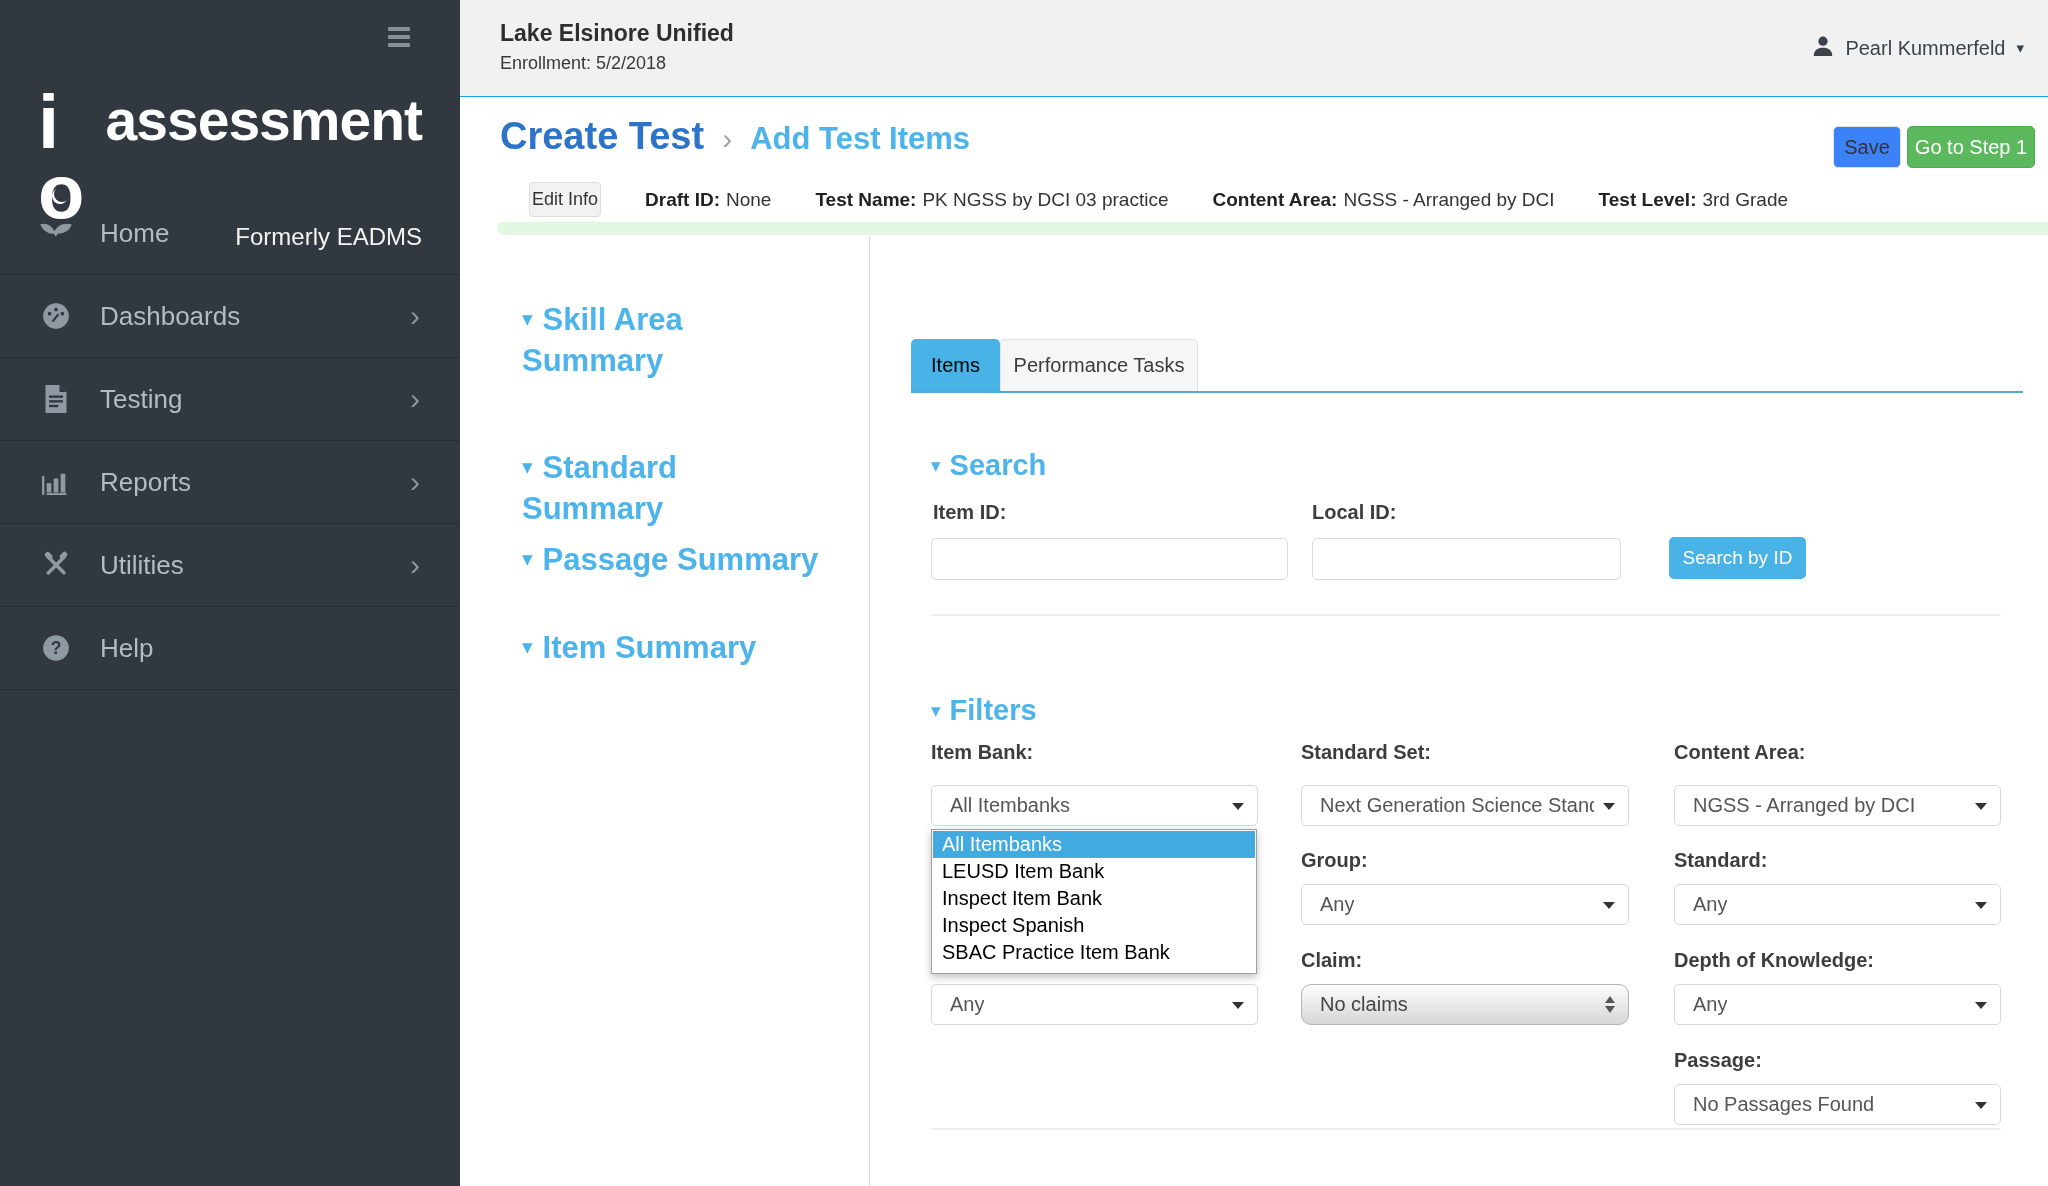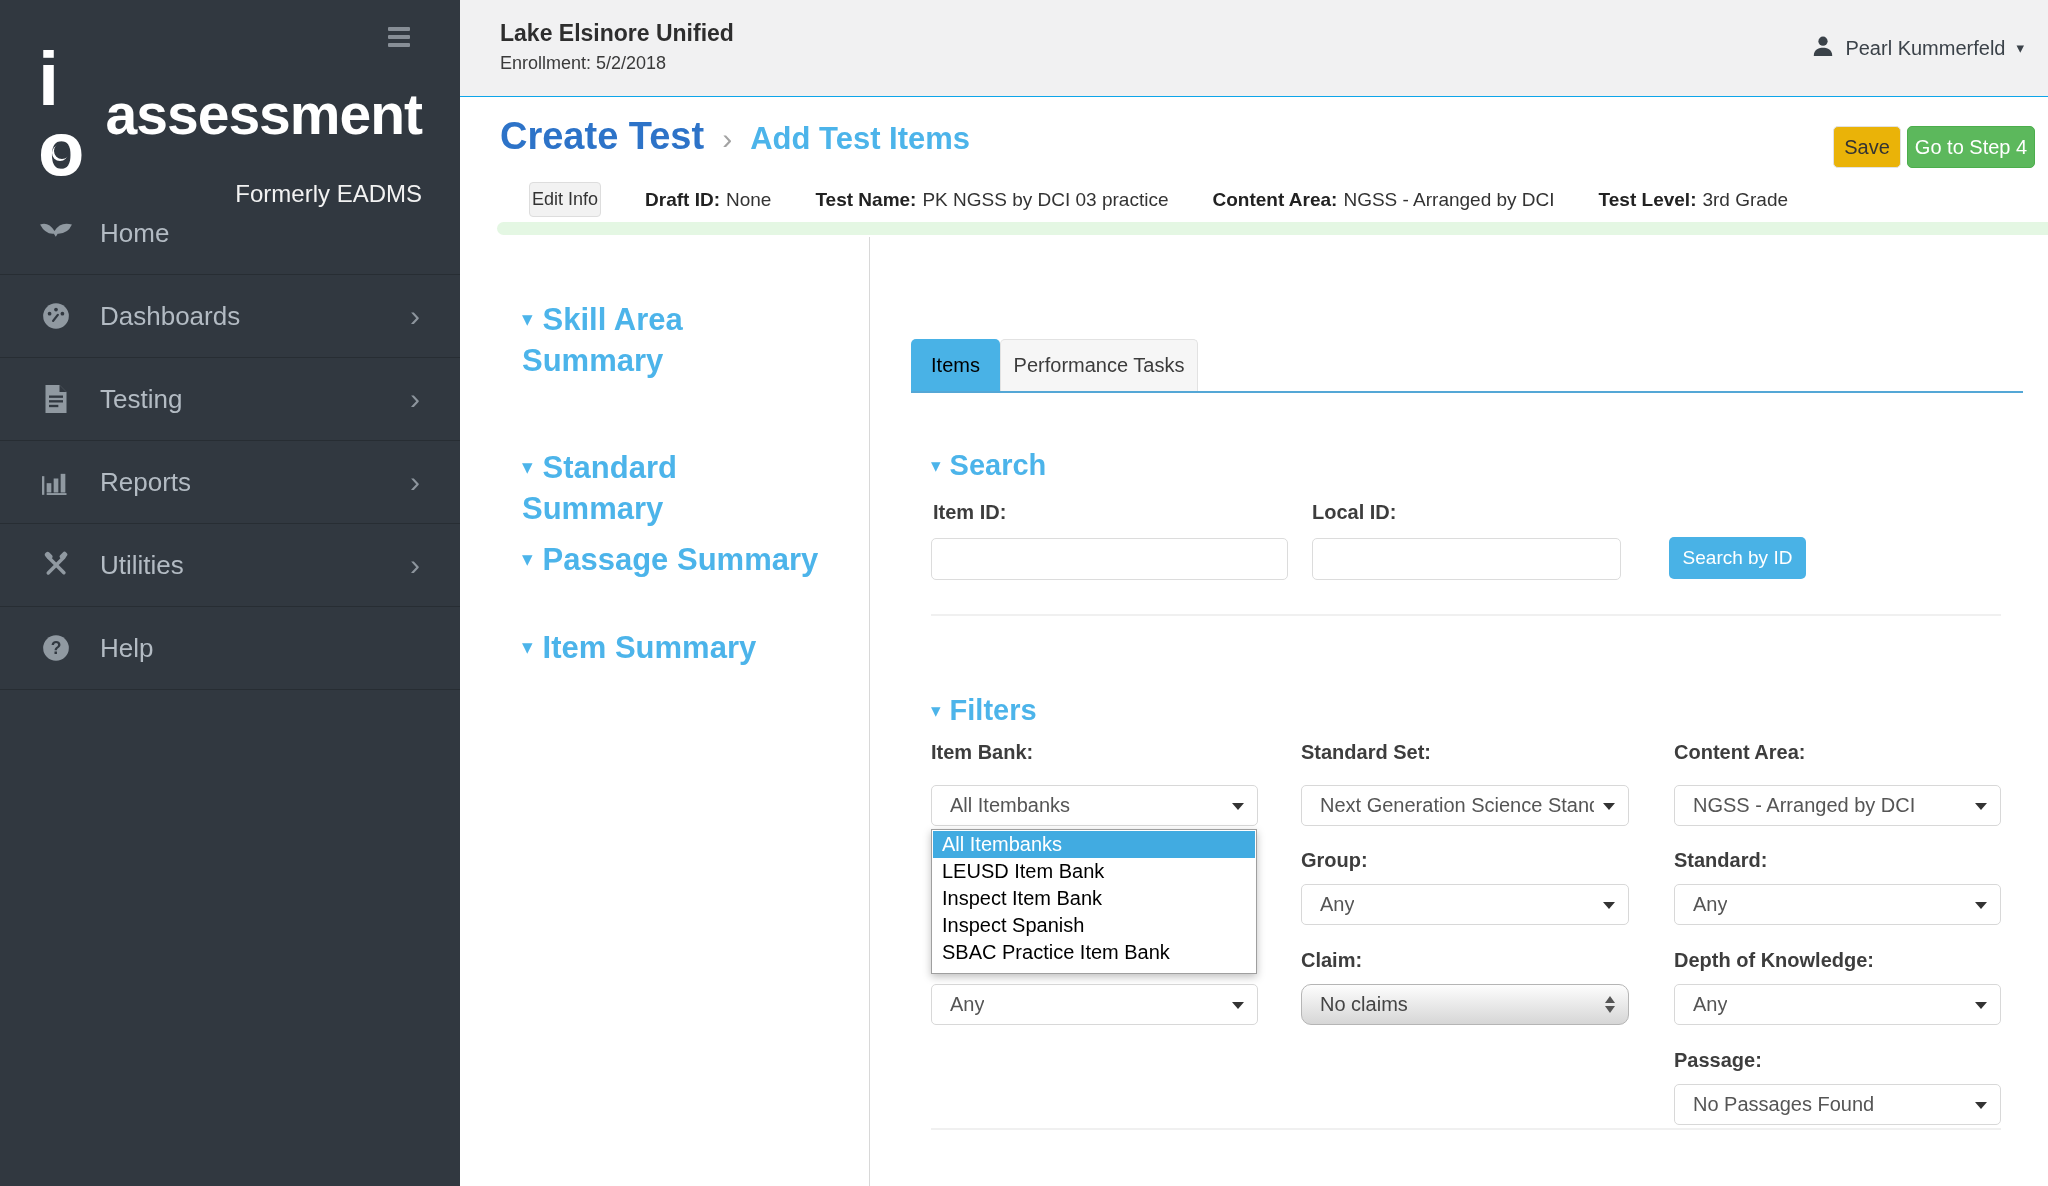--- a/index.html
+++ b/index.html
@@ -5,21 +5,21 @@
   * { margin:0; padding:0; box-sizing:border-box; }
   html,body { background:#fff; }
   body { font-family:"Liberation Sans","DejaVu Sans",sans-serif; }
   .app { position:relative; width:2048px; height:1186px; background:#fff; overflow:hidden; }
 
   
   .sidebar { position:absolute; left:0; top:0; width:460px; height:1186px; background:#313840; }
   .hamburger { position:absolute; top:27px; right:50px; display:flex; flex-direction:column; gap:4px; cursor:pointer; }
   .hamburger span { display:block; width:22px; height:4px; background:#878e96; border-radius:1px; }
   .logo { position:absolute; left:38px; top:44px; width:384px; color:#fff; }
-  .logo-row { display:flex; align-items:center; gap:12px; }
+  .logo-row { display:flex; align-items:flex-start; gap:12px;margin-top:43px; }
   .logo-io { font-size:76px; font-weight:bold; letter-spacing:-2px; line-height:70px; position:relative; }
   .logo-io .o { display:inline-block; position:relative; }
   .logo-io .o::after { content:""; position:absolute; left:50%; top:56%; width:16px; height:16px; margin:-8px 0 0 -8px; background:#313840; border-radius:50%; box-shadow:2px -2px 0 0 #fff inset; }
   .logo-name { font-size:57px; font-weight:bold; letter-spacing:-1px; }
   .logo-tag { text-align:right; font-size:24px; color:#f2f2f2; margin-top:-4px; }
   .nav { position:absolute; left:0; top:192px; right:0; }
   .nav-item { height:83px; display:flex; align-items:center; padding:0 40px 0 36px; border-bottom:1px solid #272d33; cursor:pointer; }
   .nav-icon { width:40px; display:flex; justify-content:center; }
   .nav-label { margin-left:24px; font-size:26px; color:#b3bbc3; }
   .nav-chev { margin-left:auto; color:#8d959d; font-size:30px; line-height:26px; }
@@ -32,21 +32,21 @@
   .user-name { font-size:20px; }
   .user-caret { font-size:15px; }
 
   
   .page { position:absolute; left:460px; top:97px; width:1588px; height:1089px; background:#fff; }
   .title-row { position:absolute; left:40px; top:18px; display:flex; align-items:baseline; }
   .page-title { font-size:38px; font-weight:bold; color:#2d73c8; }
   .crumb-sep { font-size:30px; color:#a3a3a3; margin:0 18px; }
   .page-subtitle { font-size:31px; font-weight:bold; color:#4cb4ea; }
   .btn { display:flex; align-items:center; justify-content:center; border-radius:5px; cursor:pointer; font-size:20px; }
-  .btn-save { position:absolute; right:147px; top:29px; width:68px; height:42px; background:#eab308; border:1px solid #e2e2e2; color:#333; }
+  .btn-save { position:absolute; right:147px; top:29px; width:68px; height:42px; background:#3b82f6; border:1px solid #e2e2e2; color:#333; }
   .btn-step { position:absolute; right:13px; top:29px; width:128px; height:42px; background:#5cb85c; border:1px solid #4cae4c; color:#fff; }
   .meta-row { position:absolute; left:69px; top:85px; display:flex; align-items:center; gap:44px; white-space:nowrap; }
   .btn-edit { padding:6px 2px; font-size:18px; background:#f2f2f2; border:1px solid #ddd; border-radius:4px; color:#333; }
   .meta-pair { font-size:19px; color:#333; }
   .meta-pair b { color:#222; margin-right:6px; }
   .green-bar { position:absolute; left:37px; top:125px; width:1551px; height:13px; background:#e4f7e3; border-radius:10px 0 0 10px; }
 
   
   .summary-link { position:absolute; left:62px; width:310px; font-size:31px; font-weight:bold; color:#4cb4ea; line-height:41px; cursor:pointer; }
   .s-caret { font-size:21px; margin-right:10px; vertical-align:4px; }
@@ -187,21 +187,21 @@
   </header>
 
   <main class="page">
 
     <div class="title-row">
       <span class="page-title">Create Test</span>
       <span class="crumb-sep">›</span>
       <span class="page-subtitle">Add Test Items</span>
     </div>
     <div class="btn btn-save">Save</div>
-    <div class="btn btn-step">Go to Step 4</div>
+    <div class="btn btn-step">Go to Step 1</div>
 
     <div class="meta-row">
       <span class="btn-edit">Edit Info</span>
       <span class="meta-pair"><b>Draft ID:</b><span>None</span></span>
       <span class="meta-pair"><b>Test Name:</b><span>PK NGSS by DCI 03 practice</span></span>
       <span class="meta-pair"><b>Content Area:</b><span>NGSS - Arranged by DCI</span></span>
       <span class="meta-pair"><b>Test Level:</b><span>3rd Grade</span></span>
     </div>
 
     <div class="green-bar"></div>

